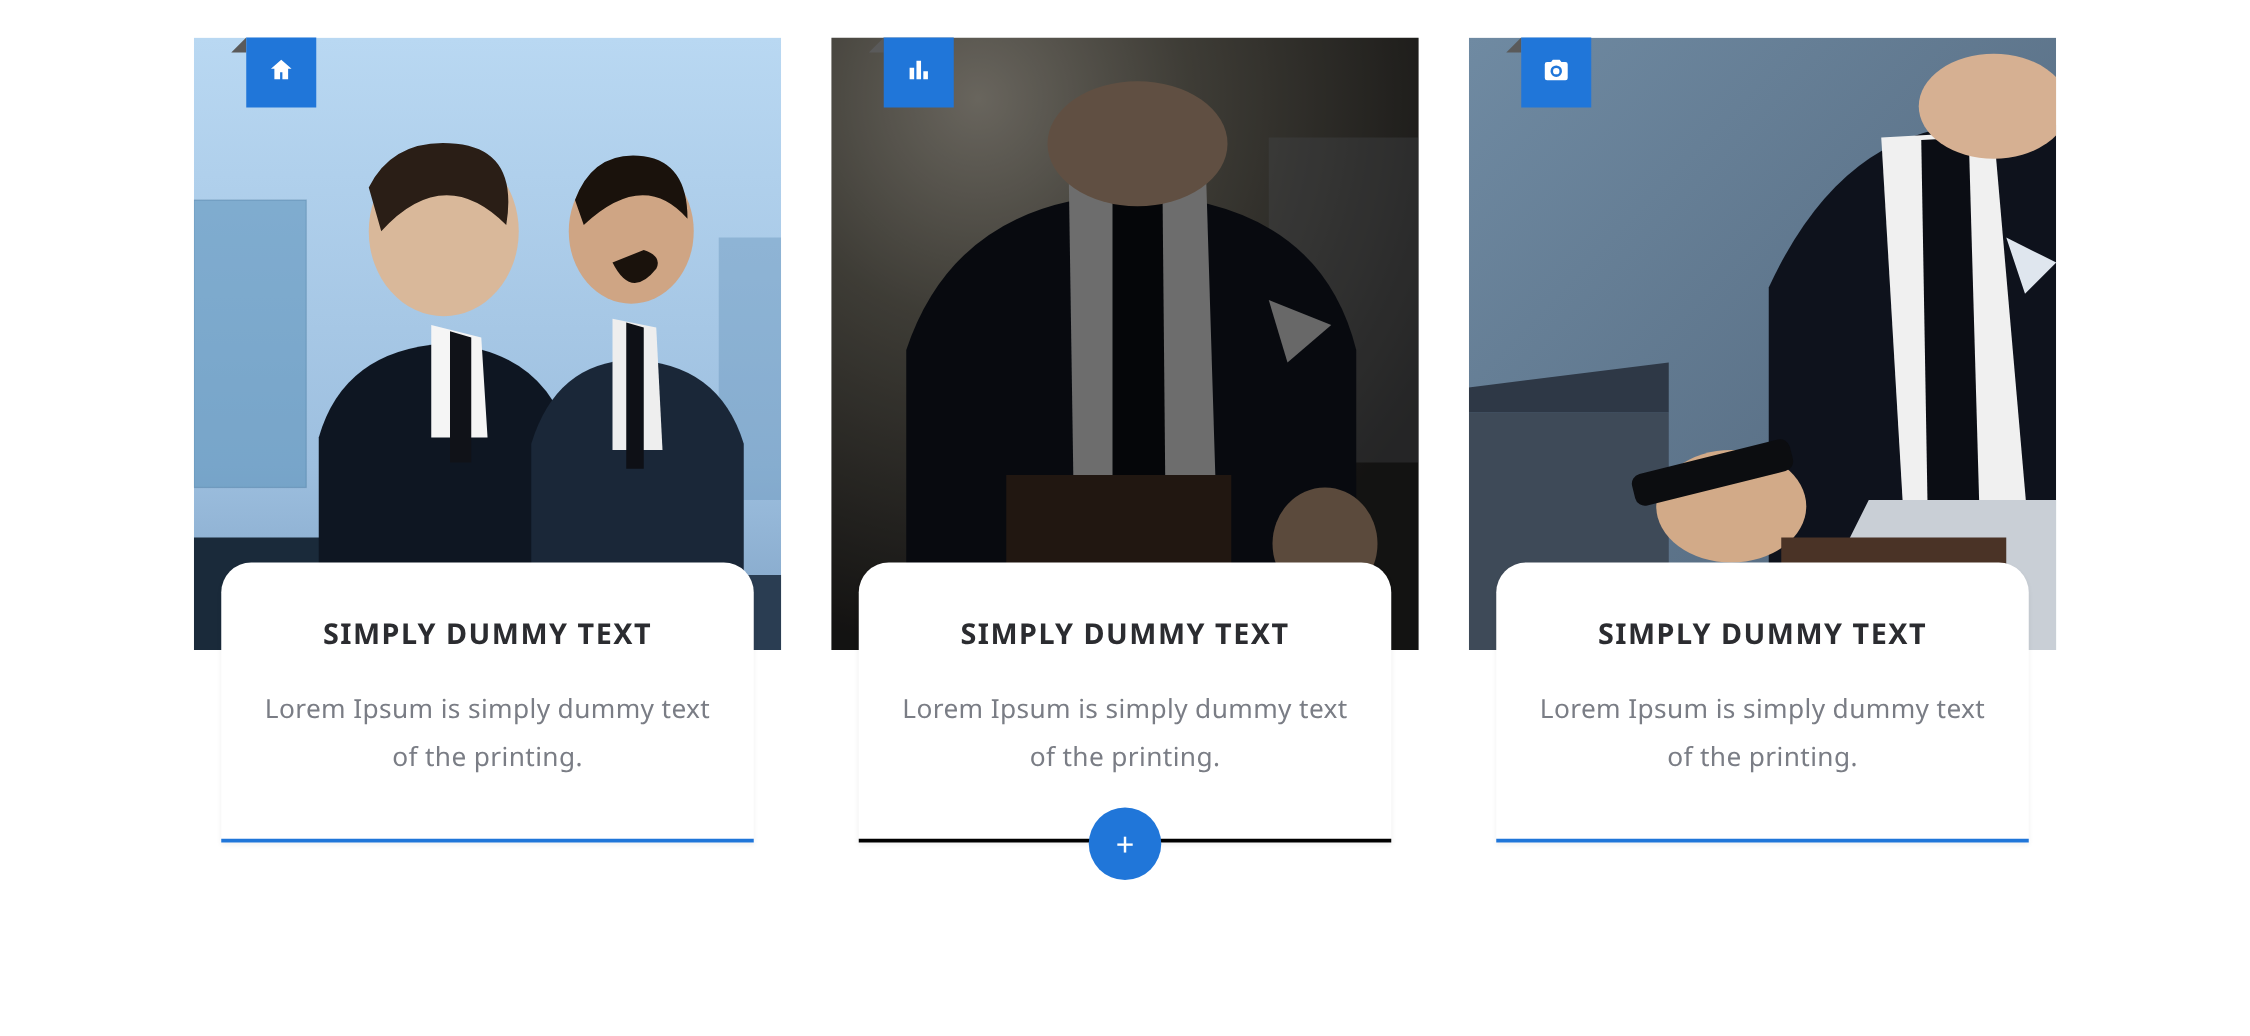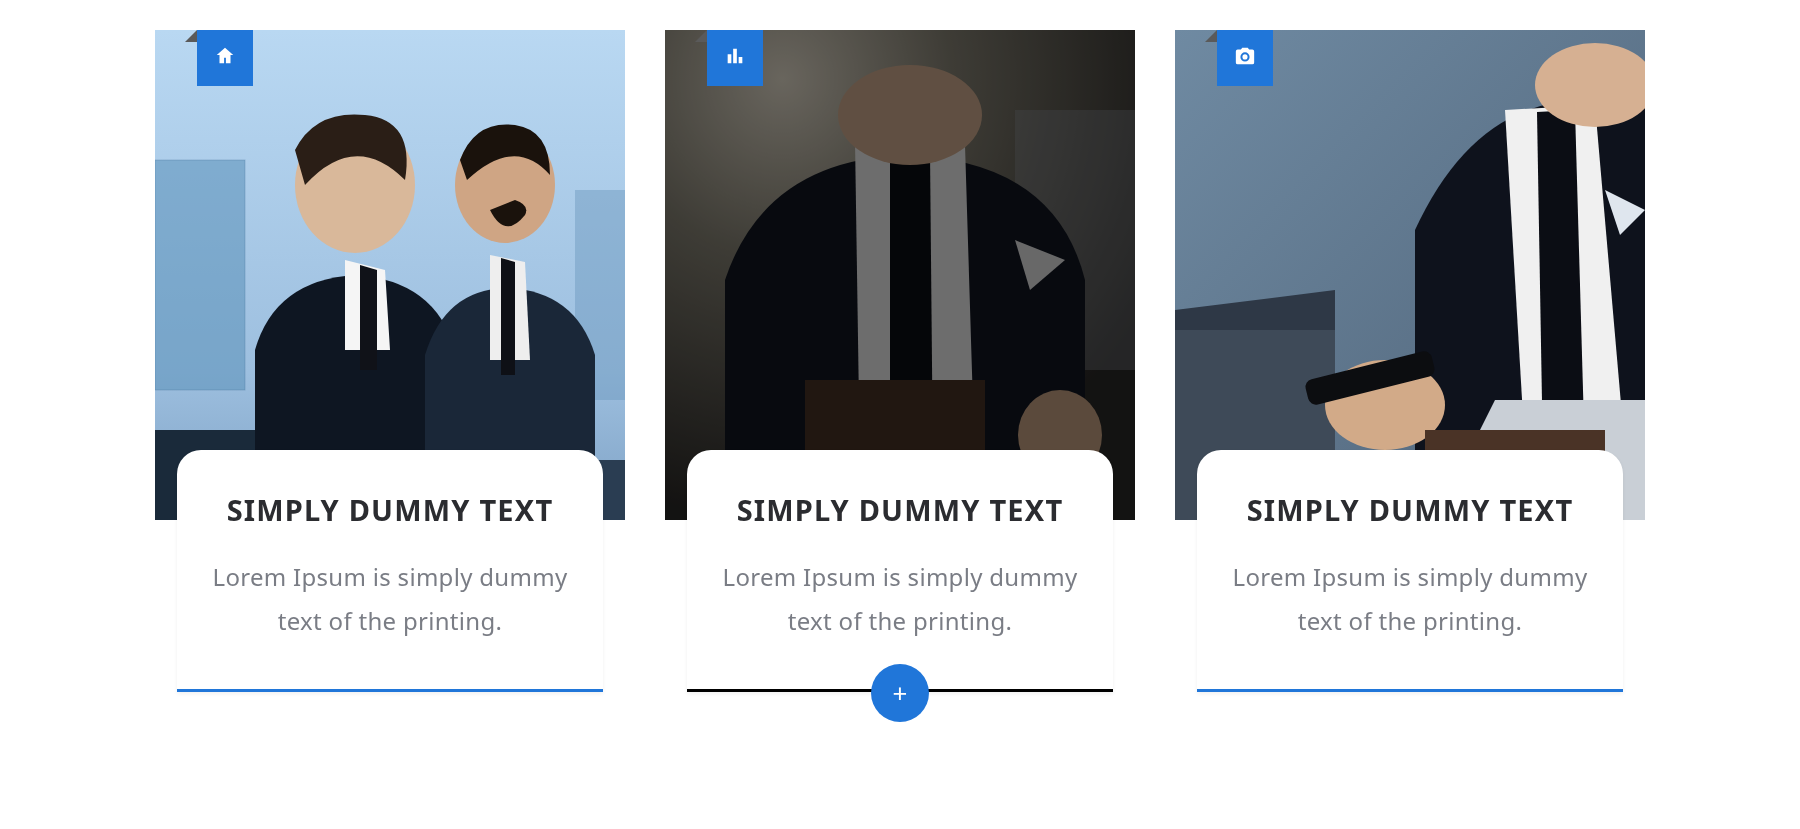--- a/index.html
+++ b/index.html
@@ -101,29 +101,29 @@
       bottom: 0;
       height: 3px;
       background: #2076d9;
     }
     
     .card.active .card-content::after {
       background: #000000;
     }
     
     .card-title {
-      font-size: 29px;
+      font-size: 23px;
       font-weight: 700;
       letter-spacing: 1.2px;
       color: #2b2c30;
       margin-bottom: 26px;
     }
     
     .card-desc {
-      font-size: 24px;
+      font-size: 21px;
       line-height: 1.85;
       color: #7a7d85;
       letter-spacing: 0.3px;
     }
     
     .plus-button {
       position: absolute;
       left: 50%;
       transform: translateX(-50%);
       bottom: -30px;

